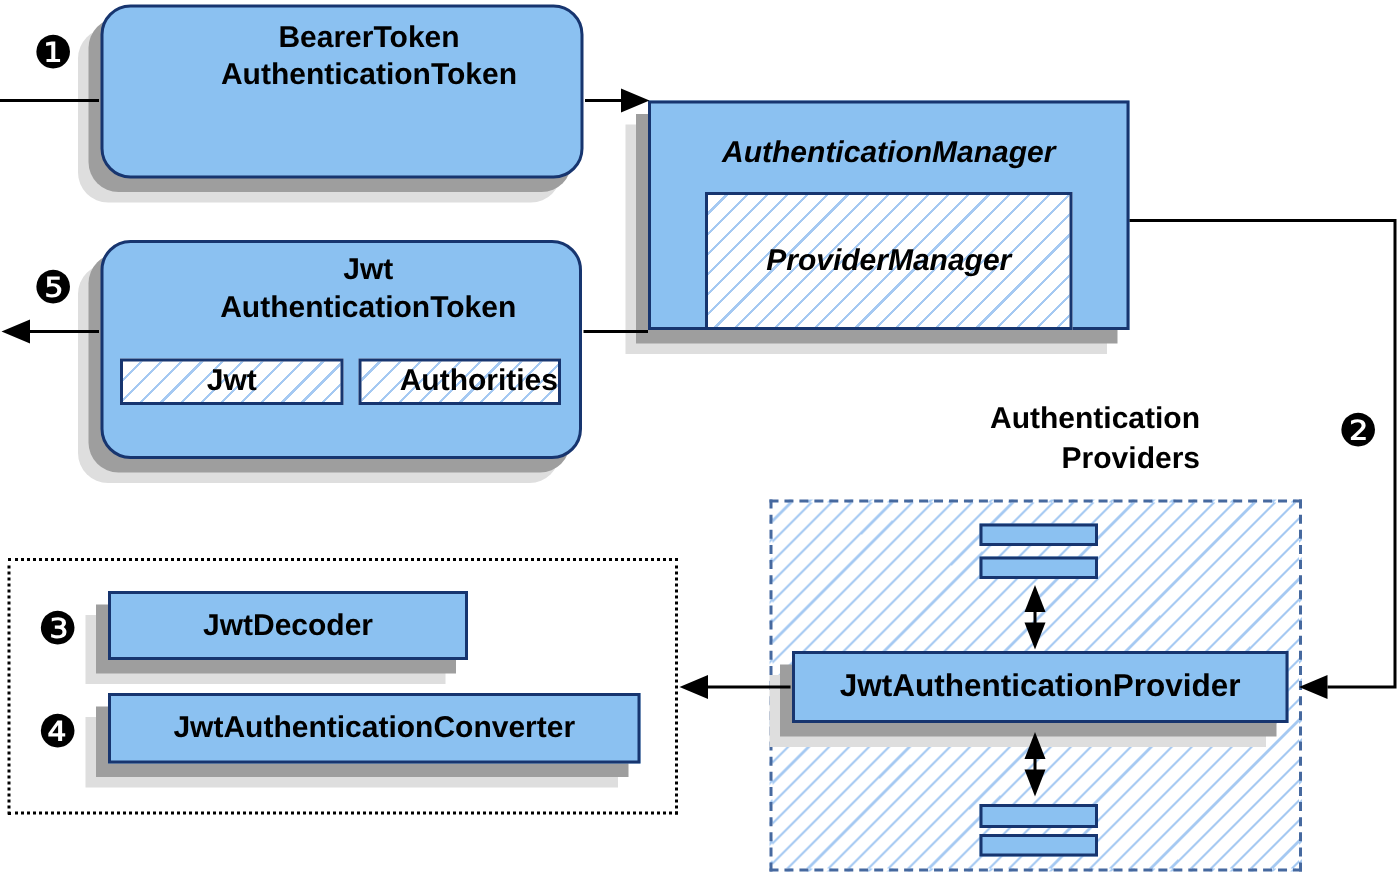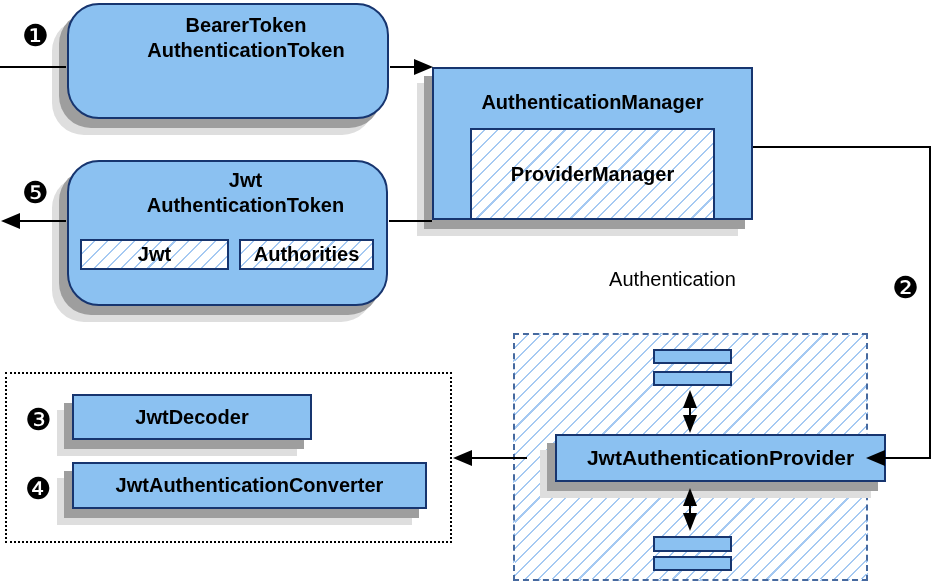--- a/index.html
+++ b/index.html
@@ -19,21 +19,21 @@
     font-family:"Liberation Sans",sans-serif;
     color:#000;
   }
   .node{
     position:absolute;box-sizing:border-box;
     background:var(--node-fill);
     border:2px solid var(--node-border);
     font-weight:bold;
     box-shadow:-8px 9px 0 var(--shadow-dark), -15px 16px 0 var(--shadow-light);
   }
-  .round{border-radius:32px;padding-left:36px;}
+  .round{border-radius:20px;padding-left:36px;}
   .node-title{text-align:center;font-size:20px;line-height:25px;font-weight:bold;}
   .flex-center{display:flex;align-items:center;justify-content:center;}
   .chip{
     position:absolute;box-sizing:border-box;
     border:2px solid var(--node-border);
     background-color:#fff;
     background-image:repeating-linear-gradient(135deg, rgba(255,255,255,0) 0 8px, var(--hatch-line) 8px 9.5px);
     display:flex;align-items:center;justify-content:center;
     font-size:20px;font-weight:bold;
   }
@@ -46,21 +46,21 @@
   .group-dotted{
     position:absolute;box-sizing:border-box;
     border:2px dotted #000;
     background:#fff;
   }
   .bar{
     position:absolute;box-sizing:border-box;
     background:var(--node-fill);
     border:2px solid var(--node-border);
   }
-  .label{position:absolute;font-weight:normal;font-size:20px;line-height:27px;text-align:center;}
+  .label{position:absolute;font-weight:bold;font-size:20px;line-height:27px;text-align:right;}
   .badge{
     position:absolute;
     font-family:"DejaVu Sans",sans-serif;
     font-size:30px;line-height:30px;color:#000;
   }
   .svglayer{position:absolute;left:0;top:0;z-index:20;pointer-events:none;}
   .svglayer line,.svglayer path{stroke:var(--line-color);stroke-width:2;fill:none;}
   .svglayer polygon{fill:var(--line-color);stroke:none;}
 </style>
 </head>
@@ -68,65 +68,66 @@
 
 <div class="stage">
 
   <div class="group-dashed" style="left:513px;top:333px;width:355px;height:248px;"></div>
 
   <div class="bar" style="left:653px;top:349px;width:79px;height:15px;"></div>
   <div class="bar" style="left:653px;top:371px;width:79px;height:15px;"></div>
   <div class="bar" style="left:653px;top:536px;width:79px;height:16px;"></div>
   <div class="bar" style="left:653px;top:556px;width:79px;height:15px;"></div>
 
-  <div class="node flex-center" style="left:528px;top:434px;width:331px;height:48px;font-size:21px;margin-left:27px;">
+  <div class="node flex-center" style="left:528px;top:434px;width:331px;height:48px;font-size:21px;">
     <span>JwtAuthenticationProvider</span>
   </div>
 
   <div class="group-dotted" style="left:5px;top:372px;width:447px;height:171px;"></div>
 
   <div class="node flex-center" style="left:72px;top:394px;width:240px;height:46px;font-size:20px;">
     <span>JwtDecoder</span>
   </div>
 
   <div class="node flex-center" style="left:72px;top:462px;width:355px;height:47px;font-size:20px;">
     <span>JwtAuthenticationConverter</span>
   </div>
 
   <div class="node round" style="left:67px;top:3px;width:322px;height:116px;">
     <div class="node-title" style="padding-top:8px;">
       <div>BearerToken</div>
       <div>AuthenticationToken</div>
     </div>
   </div>
 
-  <div class="node" style="left:432px;top:67px;width:321px;height:153px;">
+  <div class="node" style="left:432px;top:67px;width:321px;height:153px;font-style:italic;">
     <div class="node-title" style="padding-top:21px;">
       <div>AuthenticationManager</div>
     </div>
     <div class="chip" style="left:36px;top:59px;width:245px;height:92px;">
       <span>ProviderManager</span>
     </div>
   </div>
 
   <div class="node round" style="left:67px;top:160px;width:321px;height:146px;">
     <div class="node-title" style="padding-top:6px;">
       <div>Jwt</div>
       <div>AuthenticationToken</div>
     </div>
     <div class="chip" style="left:11px;top:77px;width:149px;height:31px;">
       <span>Jwt</span>
     </div>
-    <div class="chip" style="left:170px;top:77px;width:135px;height:31px;">
+    <div class="chip" style="left:170px;top:77px;width:135px;height:31px;justify-content:flex-end;">
       <span>Authorities</span>
     </div>
   </div>
 
   <div class="label" style="left:545px;top:266px;width:255px;">
     <div>Authentication</div>
+    <div>Providers</div>
   </div>
 
   <div class="badge" style="left:22px;top:21px;">❶</div>
   <div class="badge" style="left:892px;top:273px;">❷</div>
   <div class="badge" style="left:25px;top:405px;">❸</div>
   <div class="badge" style="left:25px;top:474px;">❹</div>
   <div class="badge" style="left:22px;top:178px;">❺</div>
 
   <svg class="svglayer" width="932" height="584" viewBox="0 0 932 584">
 

